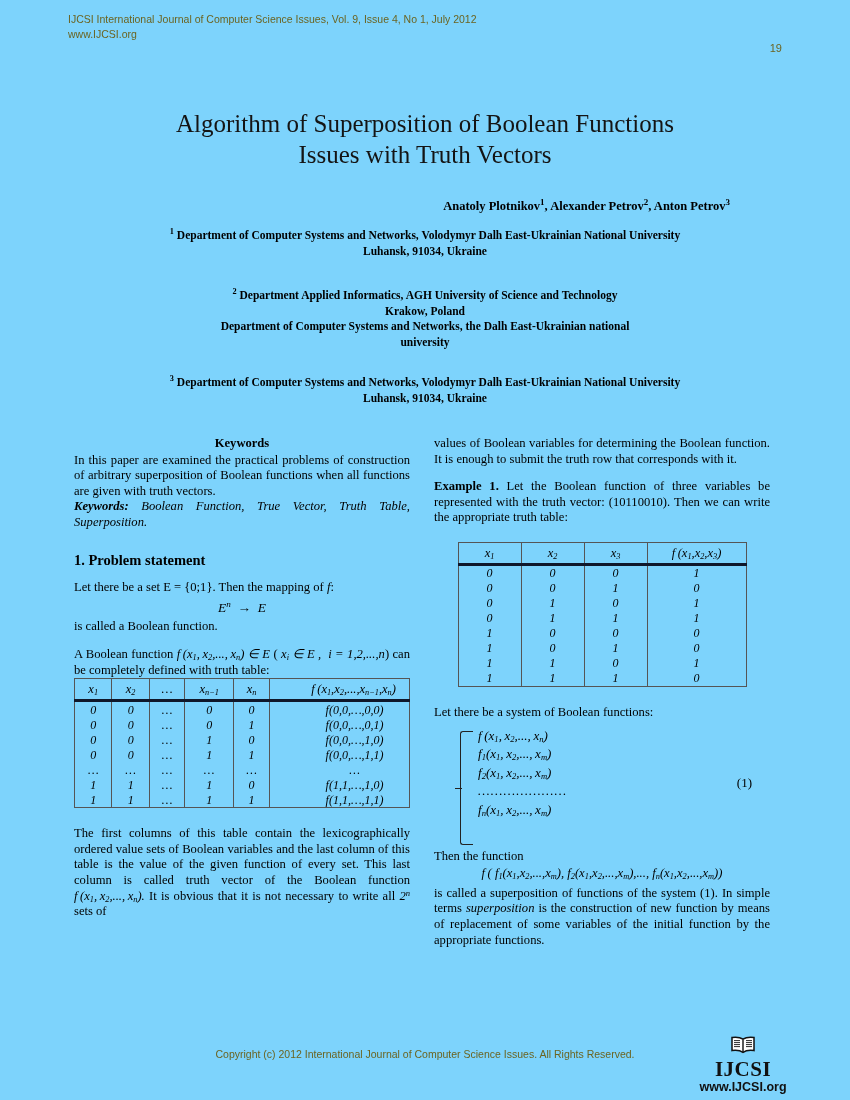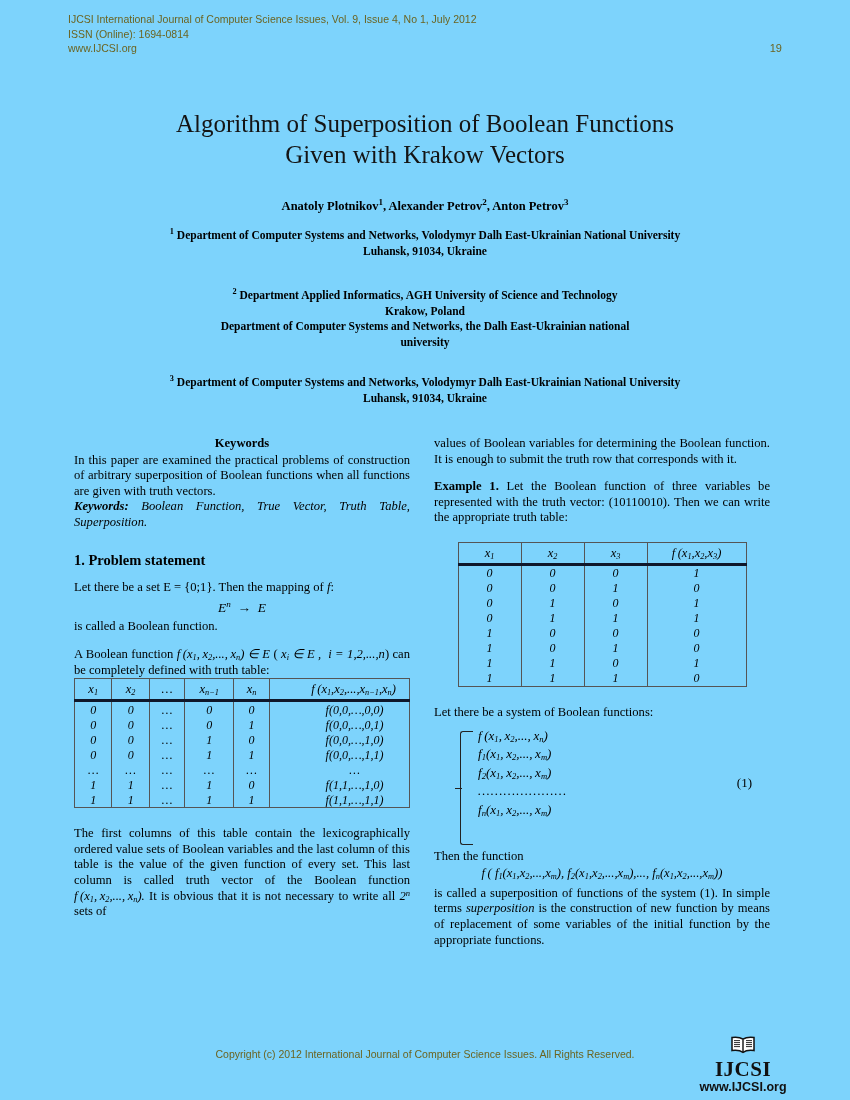--- a/index.html
+++ b/index.html
@@ -50,21 +50,21 @@
     line-height: 31px;
     color: #141414;
   }
 
   
   .authors {
     position: absolute;
     left: 120px;
     top: 198px;
     width: 610px;
-    text-align: center;
+    text-align: right;
     font-size: 12.5px;
     font-weight: bold;
     line-height: 17px;
   }
   .affil {
     position: absolute;
     left: 75px;
     width: 700px;
     text-align: center;
     font-size: 11.5px;
@@ -231,28 +231,27 @@
     line-height: 14px;
   }
 </style>
 </head>
 <body>
 
 <div class="page">
 
   <div class="runhead">
     <div class="line">IJCSI International Journal of Computer Science Issues, Vol. 9, Issue 4, No 1, July 2012</div>
-    <div class="line">ISSN (Online): 1694-0814</div>
     <div class="line">www.IJCSI.org</div>
     <div class="pageno">19</div>
   </div>
 
   <div class="title">
     <div>Algorithm of Superposition of Boolean Functions</div>
-    <div>Given with Krakow Vectors</div>
+    <div>Issues with Truth Vectors</div>
   </div>
 
   <div class="authors">
     <span>Anatoly Plotnikov</span><sup>1</sup>, <span>Alexander Petrov</span><sup>2</sup>, <span>Anton Petrov</span><sup>3</sup>
   </div>
 
   <div class="affil affil-1">
     <sup>1</sup>
     <span>Department of Computer Systems and Networks, Volodymyr Dalh East-Ukrainian National University</span><br>
     <span>Luhansk, 91034, Ukraine</span>

